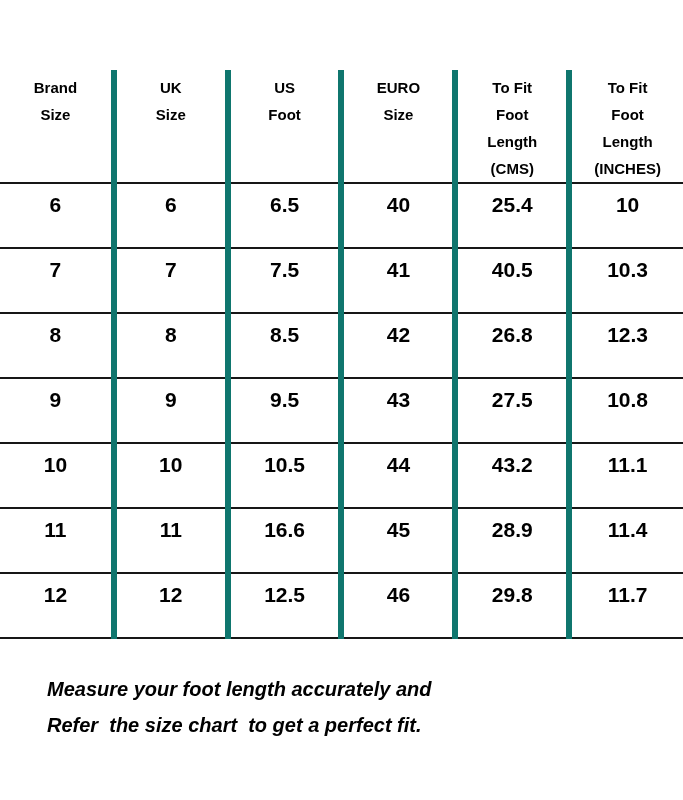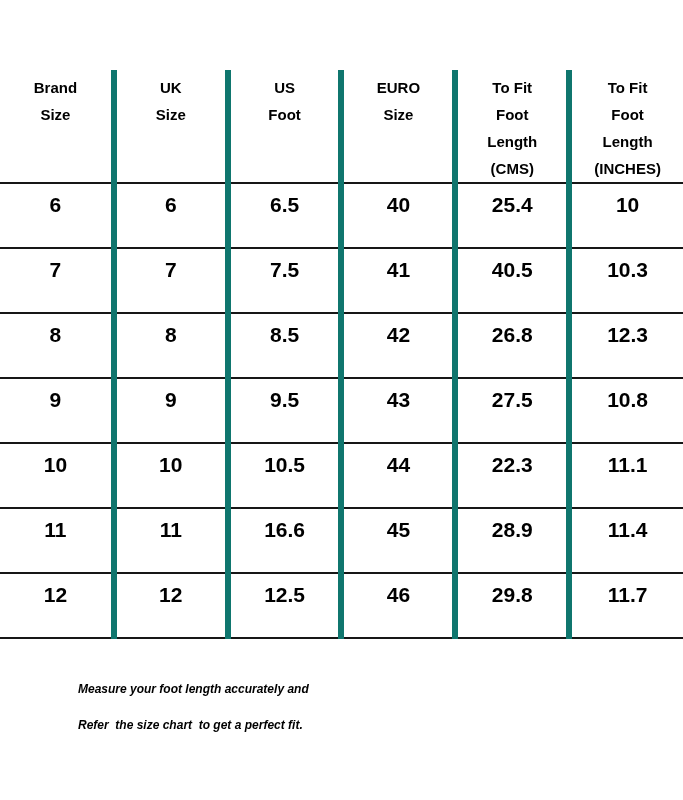--- a/index.html
+++ b/index.html
@@ -42,24 +42,24 @@
     white-space: pre-line;
     padding-top: 4px;
   }
   .size-table td {
     height: 54px;
     font-size: 21px;
     line-height: 24px;
     padding-top: 9px;
   }
   .note {
-    margin: 32px 0 0 78px;
+    margin: 32px 0 0 47px;
     font-weight: bold;
     font-style: italic;
-    font-size: 12px;
+    font-size: 20px;
     line-height: 36px;
   }
   .note p {
     margin: 0;
     white-space: pre;
   }
 </style>
 </head>
 <body>
 
@@ -117,21 +117,21 @@
         <td>9.5</td>
         <td>43</td>
         <td>27.5</td>
         <td>10.8</td>
       </tr>
       <tr>
         <td>10</td>
         <td>10</td>
         <td>10.5</td>
         <td>44</td>
-        <td>22.3</td>
+        <td>43.2</td>
         <td>11.1</td>
       </tr>
       <tr>
         <td>11</td>
         <td>11</td>
         <td>16.6</td>
         <td>45</td>
         <td>28.9</td>
         <td>11.4</td>
       </tr>

